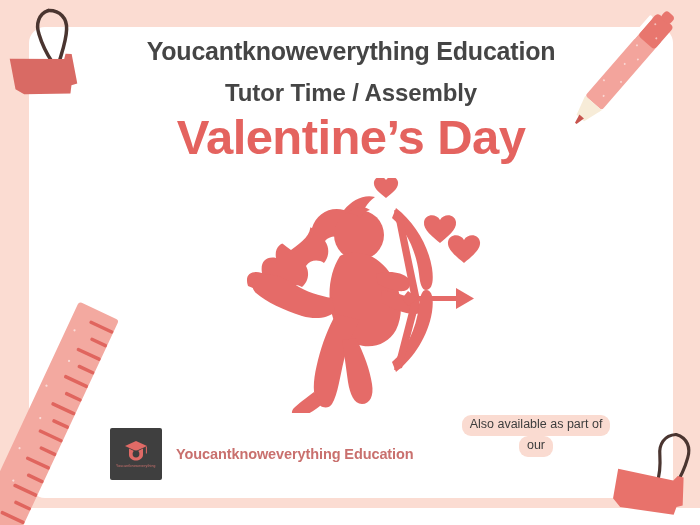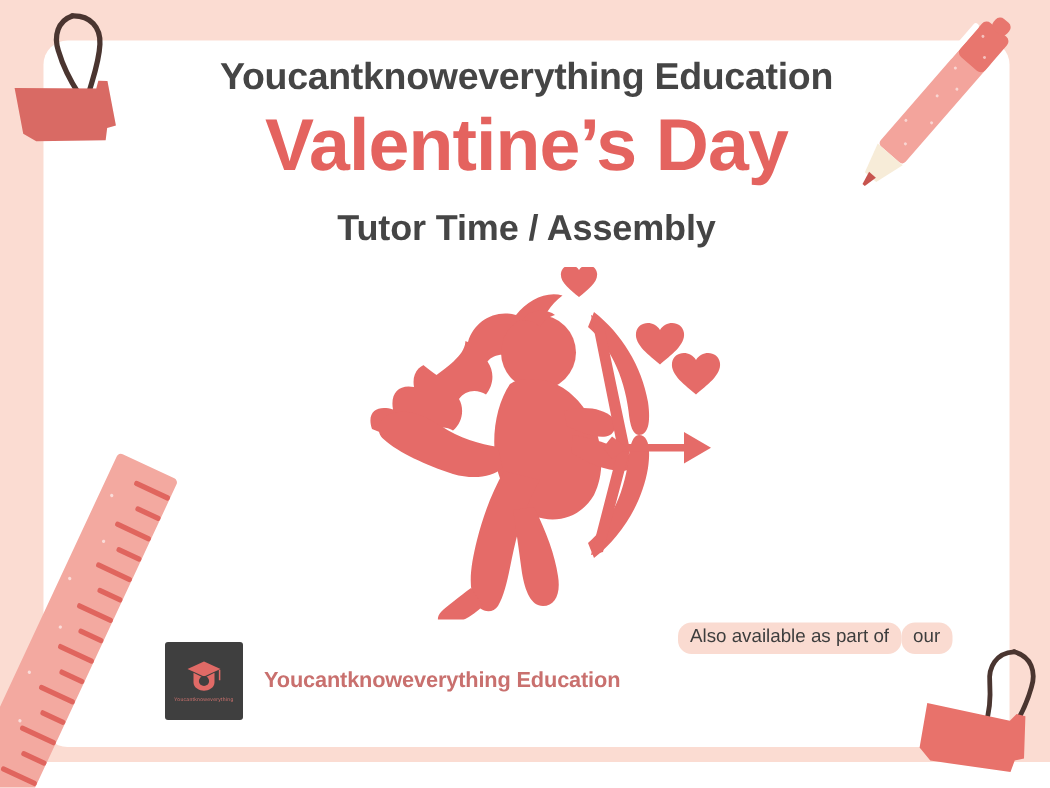--- a/index.html
+++ b/index.html
@@ -99,21 +99,21 @@
     letter-spacing:-0.1px;
   }
 
   
   #package-badge {
     position:absolute;
     left:452px; top:415px;
     width:168px;
     text-align:center;
     display:flex;
-    flex-direction:row;
+    flex-direction:column;
     align-items:center;
     gap:0px;
   }
   #package-badge span {
     display:inline-block;
     background:#fadbd1;
     color:#3d3d3d;
     padding:1px 8px 2px 8px;
     border-radius:9px;
     font-size:12.5px;
@@ -141,22 +141,22 @@
 </style>
 </head>
 <body>
 
 <div id="stage">
 
   <div id="card"></div>
 
   <div id="headings">
     <div id="brand-line">Youcantknoweverything Education</div>
+    <div id="subtitle">Tutor Time / Assembly</div>
     <div id="main-title">Valentine’s Day</div>
-    <div id="subtitle">Tutor Time / Assembly</div>
   </div>
 
   <div id="cupid-wrap">
     <svg viewBox="0 0 250 235" xmlns="http://www.w3.org/2000/svg">
       <g fill="#e56b68">
 
         <path d="M12,108 C8,96 16,92 26,95 C24,84 30,78 40,80 C38,69 46,62 56,65
                  C56,52 66,46 76,50 C80,36 94,28 108,32 C116,22 128,16 139,19
                  C131,25 126,33 124,42 C120,38 113,37 108,40 C112,47 111,55 107,61
                  C101,57 93,58 89,63 C94,70 93,79 88,85 C82,81 74,82 70,88

